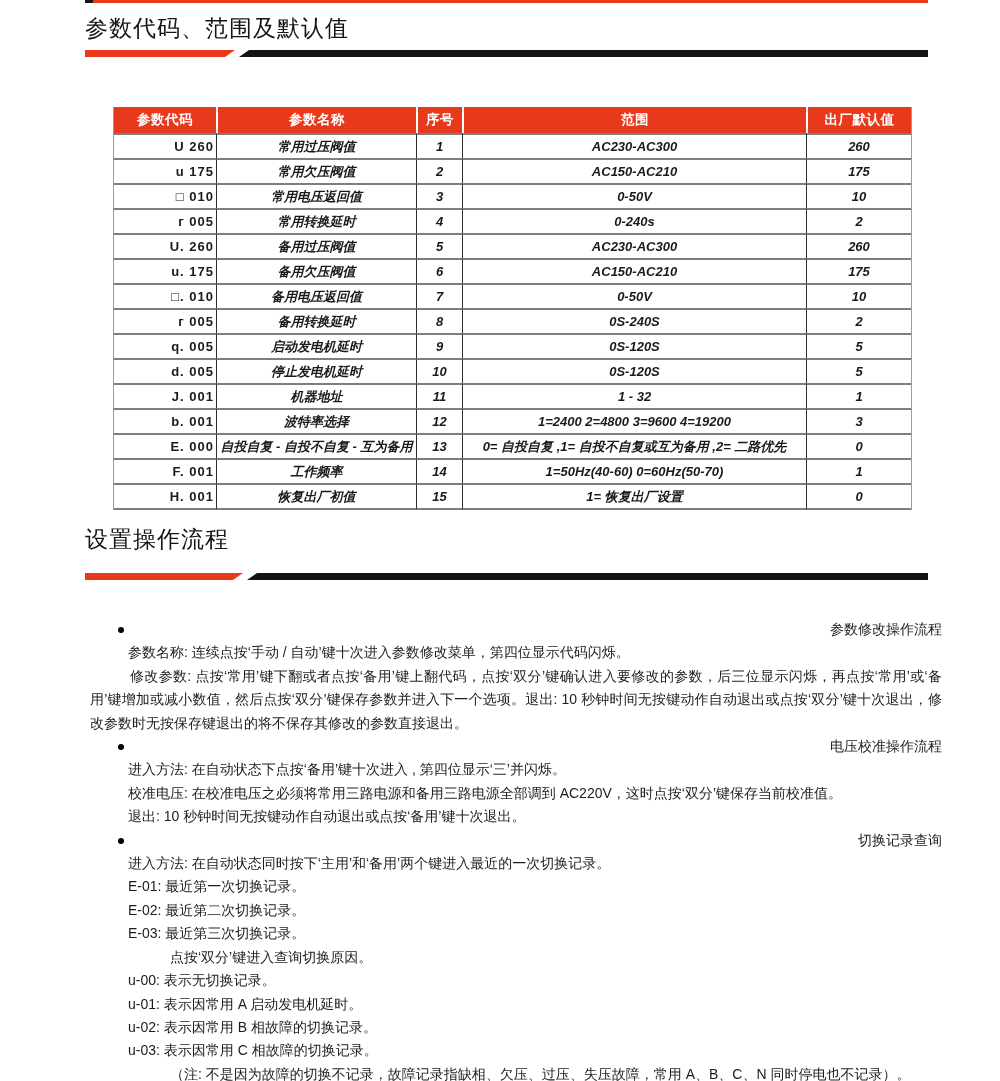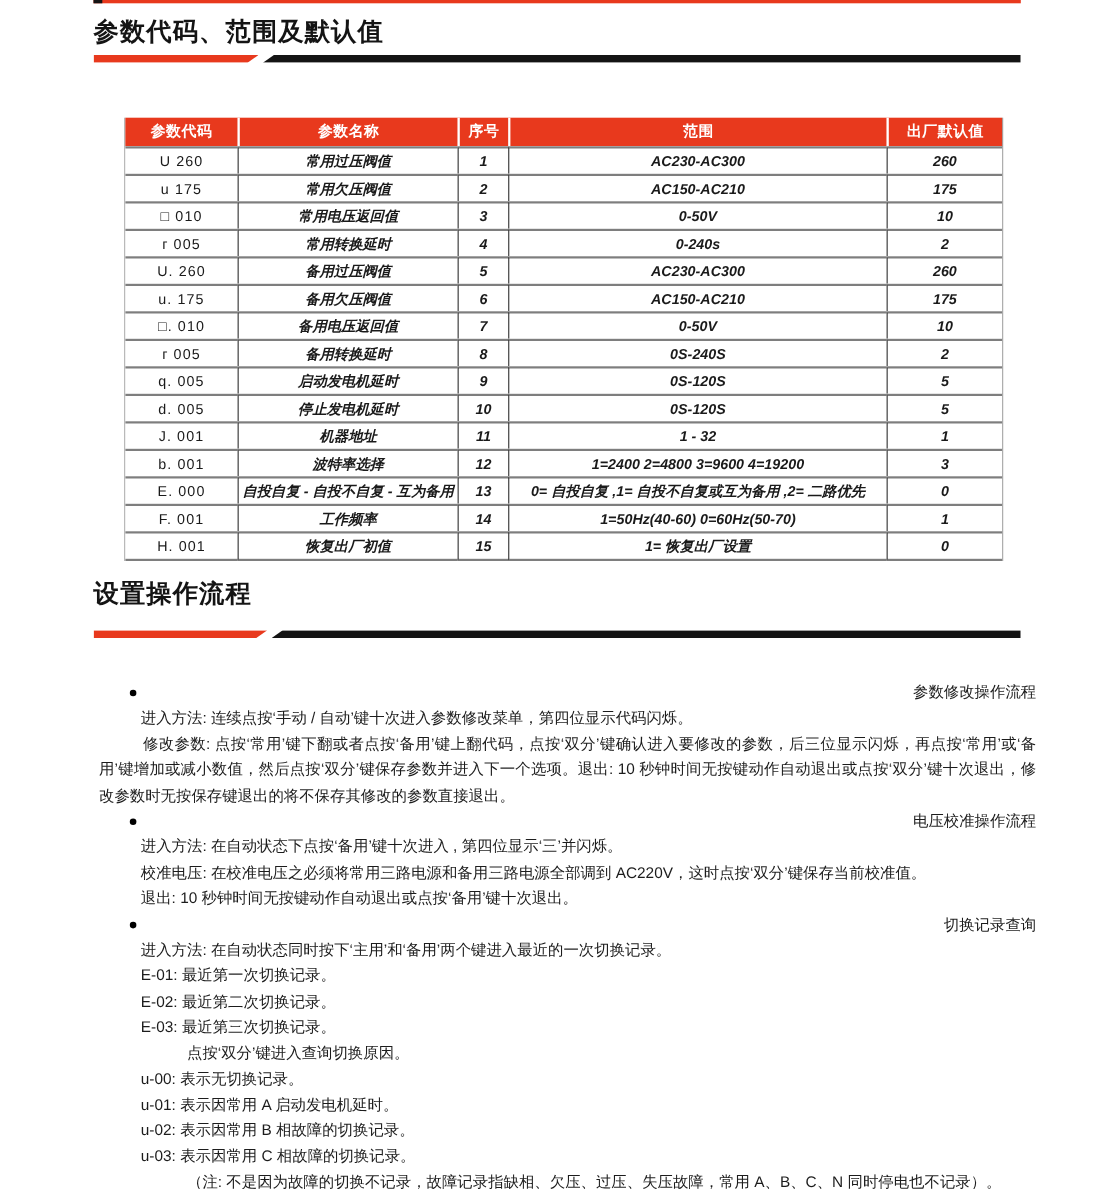--- a/index.html
+++ b/index.html
@@ -11,21 +11,21 @@
   }
   .page { position:absolute; inset:0; }
 
   
   .topline { position:absolute; top:0; left:85px; width:843px; height:3px; background:#e8391d; }
   .topline .cap { position:absolute; left:0; top:0; width:8px; height:3px; background:#141414; display:block; }
 
   
   .sec-title {
     position:absolute; left:85px; margin:0;
-    font-size:23px; font-weight:700; letter-spacing:1px; color:#141414;
+    font-size:23px; font-weight:400; letter-spacing:1px; color:#141414;
     line-height:30px; white-space:nowrap;
   }
   #title1 { top:13px; }
   #title2 { top:524px; }
 
   
   .rule { position:absolute; left:85px; width:843px; height:7px; }
   #rule1 { top:50px; }
   #rule2 { top:573px; }
   .rule .red {
@@ -52,21 +52,21 @@
     height:26px; padding:0 2px; text-align:center; letter-spacing:0.5px;
   }
   table.params th + th { border-left:2px solid #ffffff; }
   table.params td {
     height:23px; padding:0 2px; text-align:center; vertical-align:middle;
     font-size:13px; border-top:2px solid #7e7e7e; background:#ffffff;
     white-space:nowrap; overflow:hidden;
   }
   table.params td + td { border-left:1px solid #2e2e2e;font-style:italic; }
   table.params tr:last-child td { border-bottom:2px solid #7e7e7e; }
-  table.params td.c0 { font-weight:400; letter-spacing:1px; }
+  table.params td.c0 { font-weight:700; letter-spacing:1px;text-align:right; }
   table.params td.c1 { font-weight:700; }
   table.params td.c2 { font-weight:700; }
   table.params td.c3 { font-weight:700; }
   table.params td.c4 { font-weight:700; }
 
   
   .procedures {
     position:absolute; top:618px; left:90px; width:852px;
     font-size:14px; line-height:23.4px; color:#1c1c1c;
   }
@@ -225,21 +225,21 @@
 
   <h1 class="sec-title" id="title2">设置操作流程</h1>
 
   <div class="rule" id="rule2">
     <span class="red"></span>
     <span class="blk"></span>
   </div>
 
   <div class="procedures">
       <div class="proc-head"><span class="dot"></span><span>参数修改操作流程</span></div>
-      <div class="proc-line sub">进入方法: 连续点按‘手动 / 自动’键十次进入参数修改菜单，第四位显示代码闪烁。</div>
+      <div class="proc-line sub">参数名称: 连续点按‘手动 / 自动’键十次进入参数修改菜单，第四位显示代码闪烁。</div>
       <div class="proc-line para">修改参数: 点按‘常用’键下翻或者点按‘备用’键上翻代码，点按‘双分’键确认进入要修改的参数，后三位显示闪烁，再点按‘常用’或‘备用’键增加或减小数值，然后点按‘双分’键保存参数并进入下一个选项。退出: 10 秒钟时间无按键动作自动退出或点按‘双分’键十次退出，修改参数时无按保存键退出的将不保存其修改的参数直接退出。</div>
       <div class="proc-head"><span class="dot"></span><span>电压校准操作流程</span></div>
       <div class="proc-line sub">进入方法: 在自动状态下点按‘备用’键十次进入 , 第四位显示‘三’并闪烁。</div>
       <div class="proc-line sub">校准电压: 在校准电压之必须将常用三路电源和备用三路电源全部调到 AC220V，这时点按‘双分’键保存当前校准值。</div>
       <div class="proc-line sub">退出: 10 秒钟时间无按键动作自动退出或点按‘备用’键十次退出。</div>
       <div class="proc-head"><span class="dot"></span><span>切换记录查询</span></div>
       <div class="proc-line sub">进入方法: 在自动状态同时按下‘主用’和‘备用’两个键进入最近的一次切换记录。</div>
       <div class="proc-line sub">E-01: 最近第一次切换记录。</div>
       <div class="proc-line sub">E-02: 最近第二次切换记录。</div>
       <div class="proc-line sub">E-03: 最近第三次切换记录。</div>

